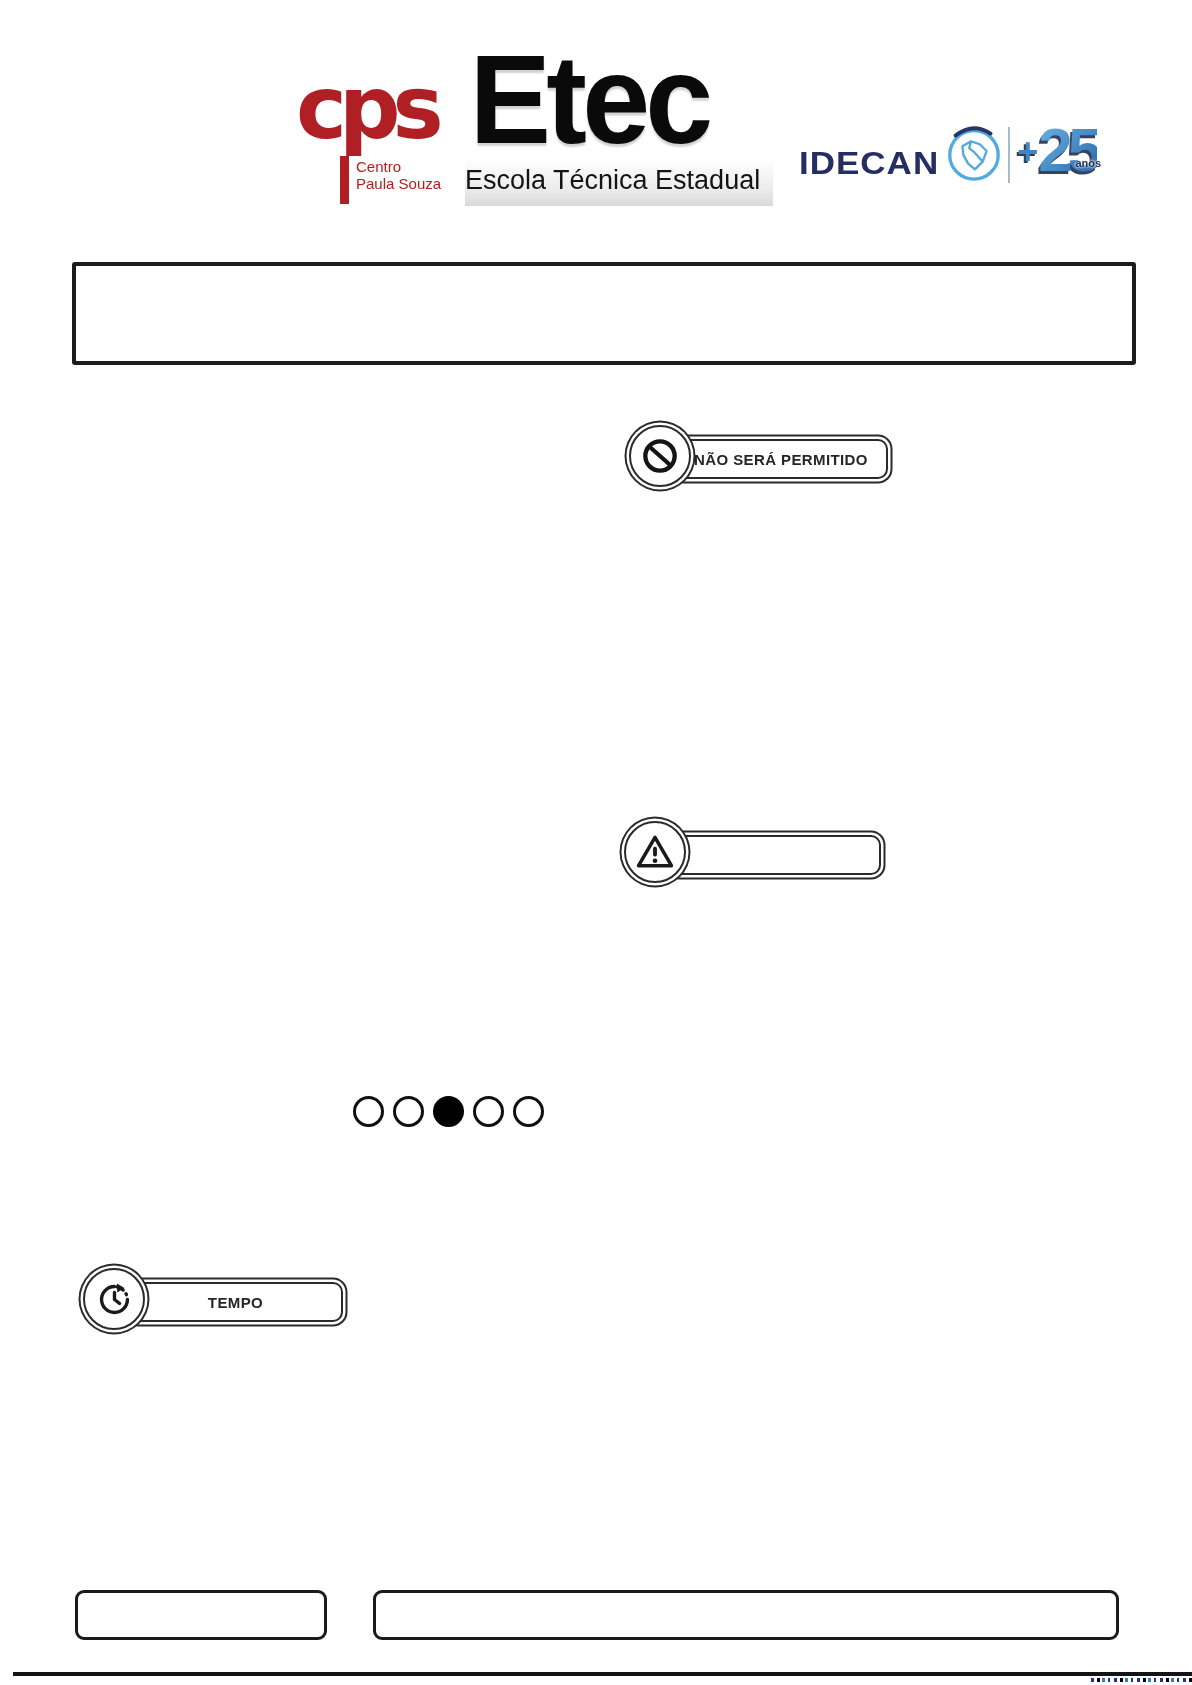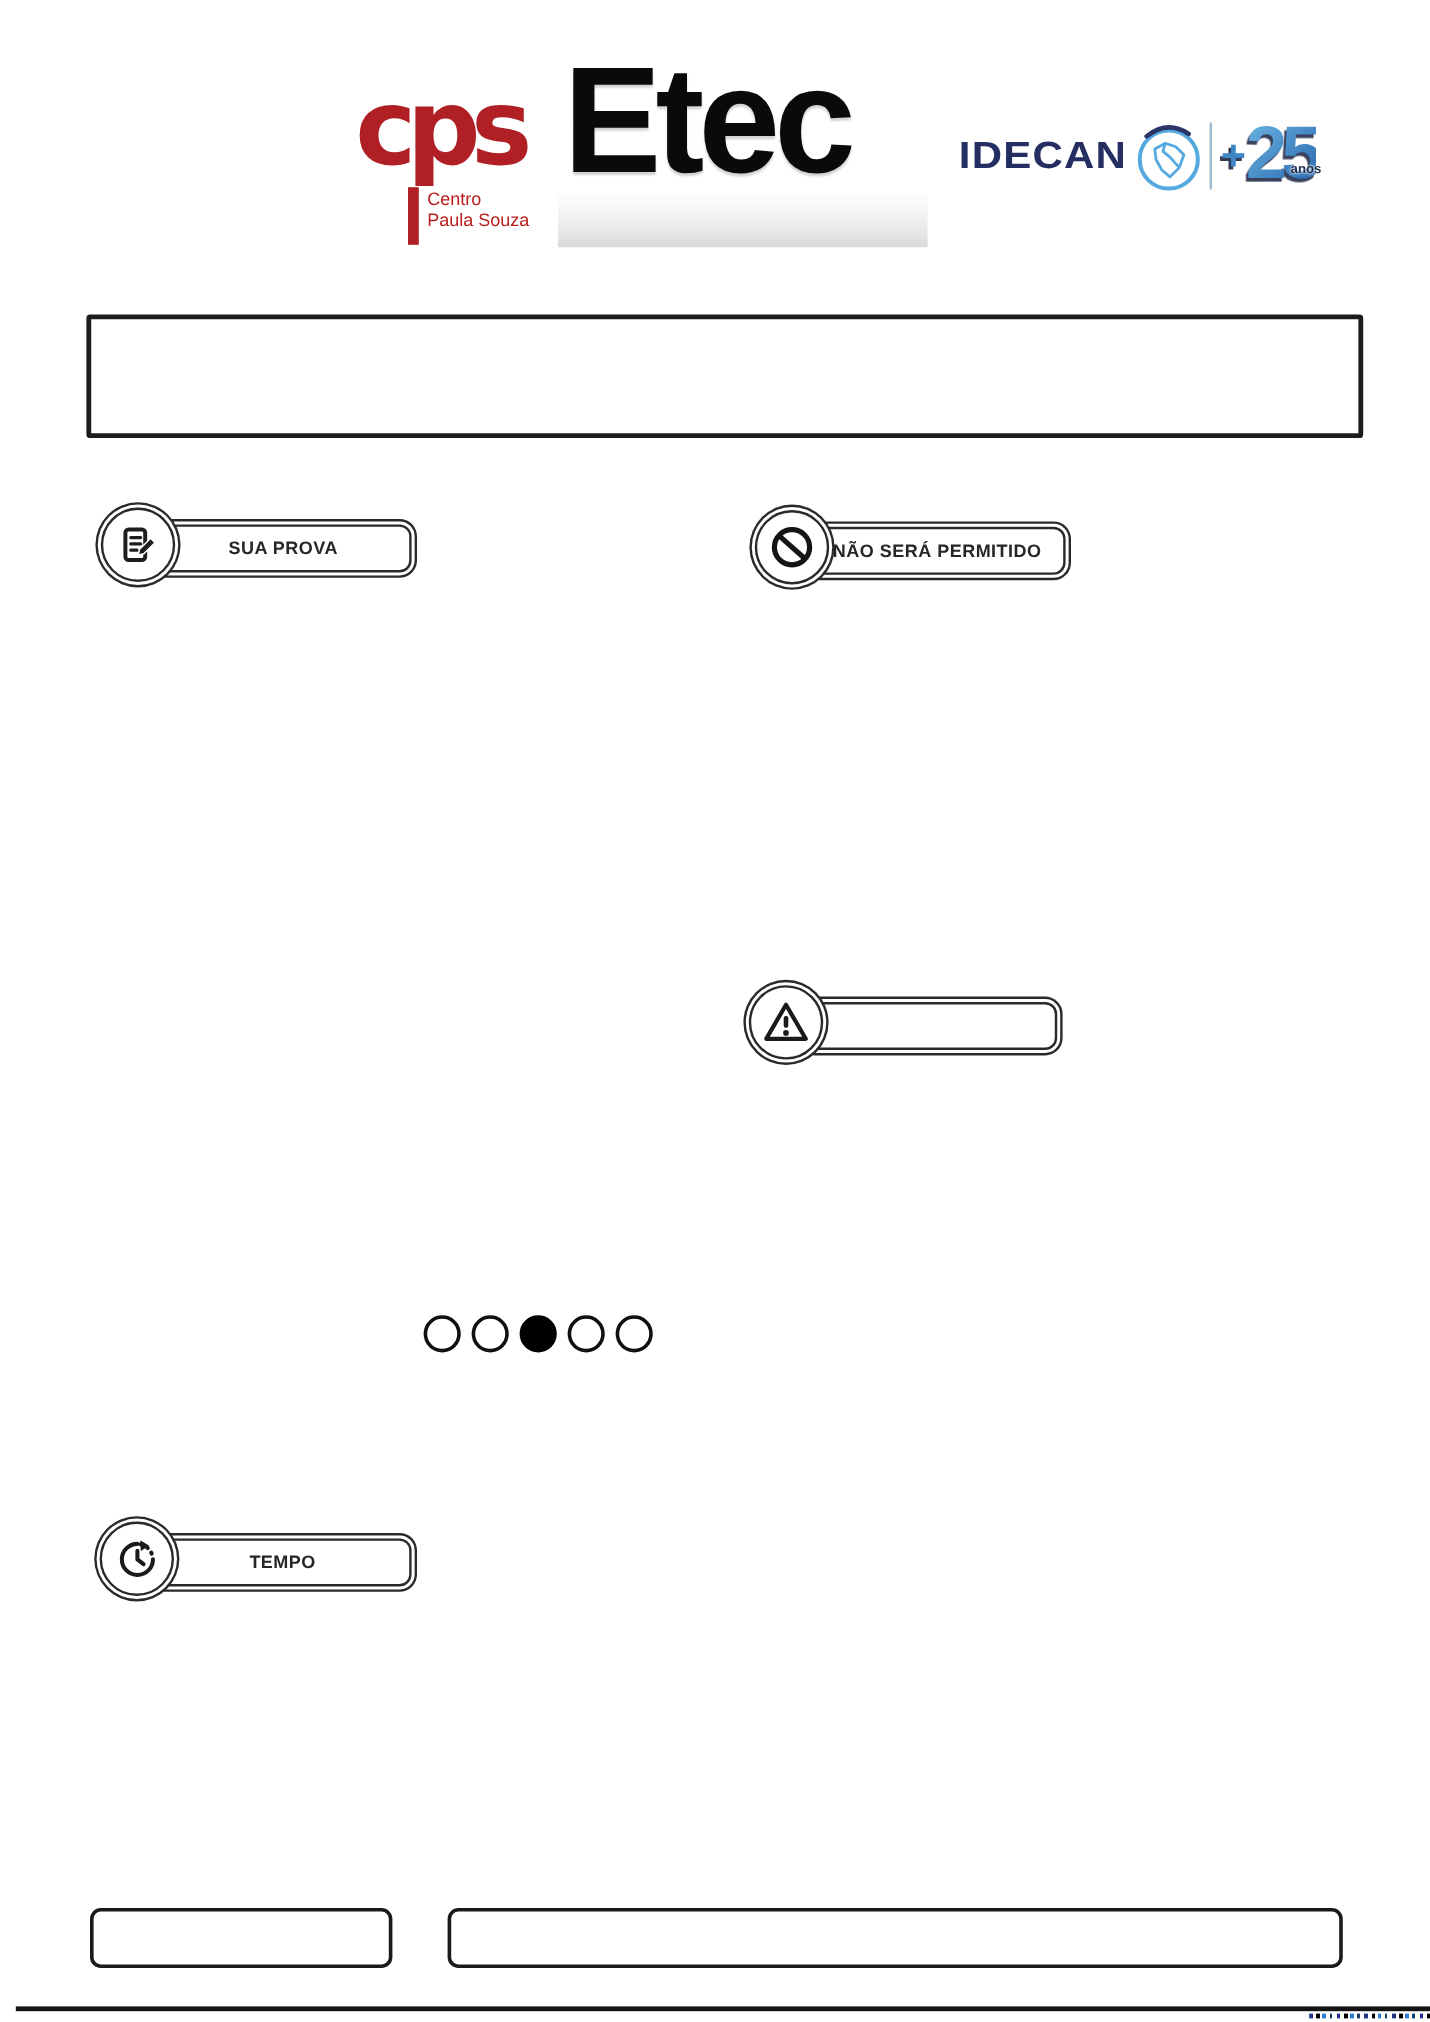--- a/index.html
+++ b/index.html
@@ -23,22 +23,22 @@
     position:absolute;left:452px;top:36px;width:308px;height:170px;text-align:left;
     background:linear-gradient(180deg,#ffffff 0%,#ffffff 72%,#ececec 90%,#d9d9d9 100%);
   }
   .etec-name{
     font-size:126px;font-weight:800;color:#0a0a0a;letter-spacing:-5px;line-height:1.02;
     font-family:"Liberation Sans",sans-serif;transform:scaleX(0.97);
     text-shadow:0 3px 2px rgba(0,0,0,0.18);
   }
   .etec-tagline{font-size:27px;color:#141414;font-weight:500;margin-top:0;letter-spacing:0;}
 
-  .idecan-logo{position:absolute;left:786px;top:94px;width:310px;height:72px;
-    display:flex;align-items:center;}
+  .idecan-logo{position:absolute;left:786px;top:111px;width:310px;height:72px;
+    display:flex;align-items:flex-end;}
   .idecan-name{font-size:35px;font-weight:800;color:#242e63;letter-spacing:1px;
     transform:scaleY(0.9);font-family:"Liberation Sans",sans-serif;}
   .idecan-globe{width:62px;height:62px;margin-left:4px;flex:0 0 auto;}
   .idecan-sep{width:2px;height:56px;background:#a3bccd;margin:0 7px 0 3px;flex:0 0 auto;}
   .plus25{position:relative;display:flex;align-items:flex-start;height:62px;}
   .plus25 .plus{font-size:36px;font-weight:800;color:#3e86c6;line-height:62px;
     text-shadow:-2px 2px 0 #343b55;}
   .plus25 .num{
     font-size:62px;font-weight:700;letter-spacing:-5px;line-height:58px;
     background:linear-gradient(135deg,#63aedd 10%,#2f6db3 90%);
@@ -106,20 +106,21 @@
       <span class="cps-text">cps</span>
       <span class="cps-stem"></span>
       <div class="cps-sub">
         <div>Centro</div>
         <div>Paula Souza</div>
       </div>
     </div>
 
     <div class="etec-logo">
       <div class="etec-name">Etec</div>
+      <div class="etec-tagline">Escola Técnica Estadual</div>
     </div>
 
     <div class="idecan-logo">
       <span class="idecan-name">IDECAN</span>
       <span class="idecan-globe">
         <svg viewBox="0 0 64 64" width="62" height="62">
           <circle cx="32" cy="35" r="25" fill="none" stroke="#54a9de" stroke-width="3.4"></circle>
           <path d="M20 26 L29 21 L38 24 L45 31 L41 42 L33 50 L26 44 L21 35 Z M29 21 L27 28 L33 33 L41 42" fill="none" stroke="#54a9de" stroke-width="2.4" stroke-linejoin="round"></path>
           <path d="M13 15 Q31 1 49 13" fill="none" stroke="#2a3467" stroke-width="4" stroke-linecap="round"></path>
         </svg>
@@ -128,30 +129,20 @@
       <span class="plus25">
         <span class="plus">+</span>
         <span class="num">25</span>
         <span class="anos">anos</span>
       </span>
     </div>
   </div>
 
   <div class="title-box"></div>
 
-  <div class="badge" id="badge-sua-prova">
-    <div class="pill">SUA PROVA</div>
-    <div class="circle">
-      <svg viewBox="0 0 24 24" width="36" height="36">
-        <rect x="5" y="3.5" width="11" height="17" rx="1.8" fill="none" stroke="#1d1d1d" stroke-width="2.2"></rect>
-        <path d="M8 8 h5.5 M8 11.5 h5.5 M8 15 h3.5" fill="none" stroke="#1d1d1d" stroke-width="1.8" stroke-linecap="round"></path>
-        <path d="M12.8 14.6 l6.2 -6.2 2.4 2.4 -6.2 6.2 -3 0.6 z" fill="#1d1d1d" stroke="#ffffff" stroke-width="0.8"></path>
-      </svg>
-    </div>
-  </div>
 
   <div class="badge" id="badge-nao-permitido">
     <div class="pill">NÃO SERÁ PERMITIDO</div>
     <div class="circle">
       <svg viewBox="0 0 24 24" width="40" height="40">
         <circle cx="12" cy="12" r="8.8" fill="none" stroke="#151515" stroke-width="2.6"></circle>
         <line x1="5.9" y1="6.6" x2="18.1" y2="17.4" stroke="#151515" stroke-width="2.6"></line>
       </svg>
     </div>
   </div>

